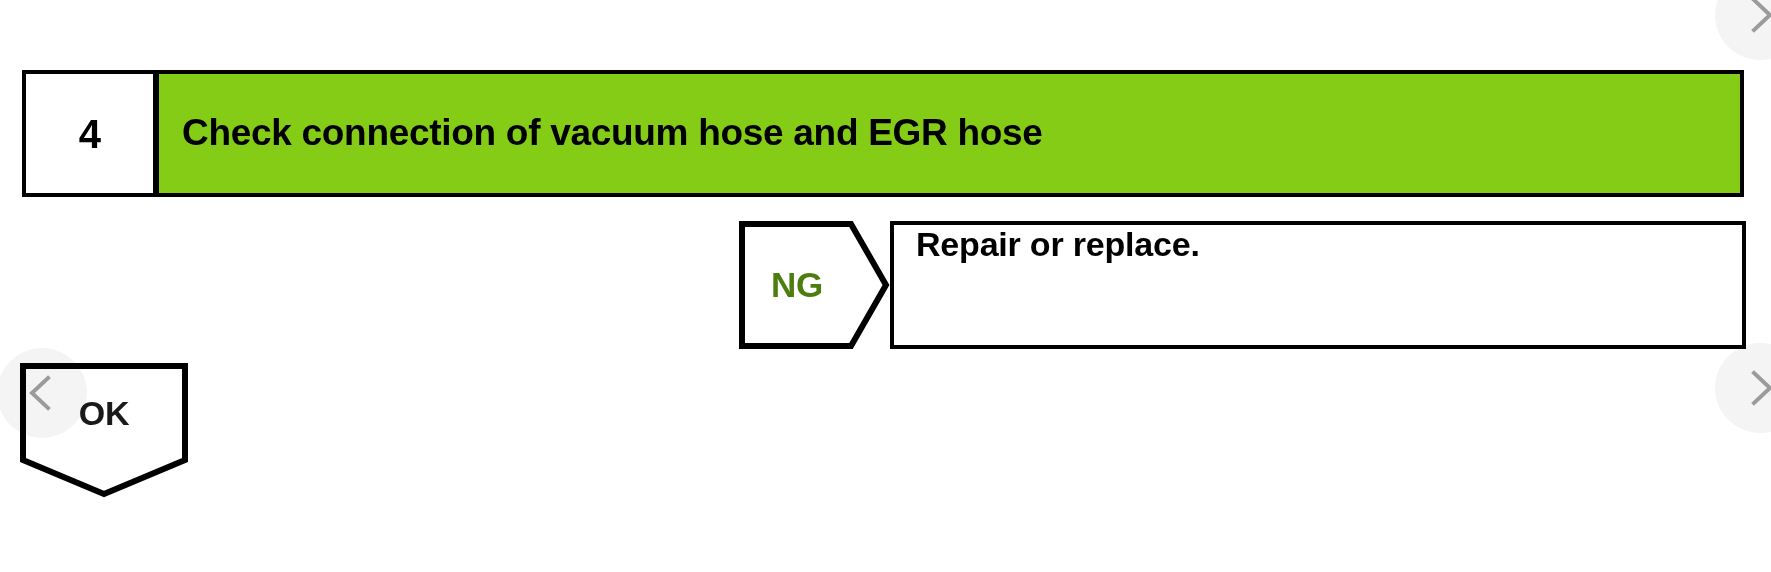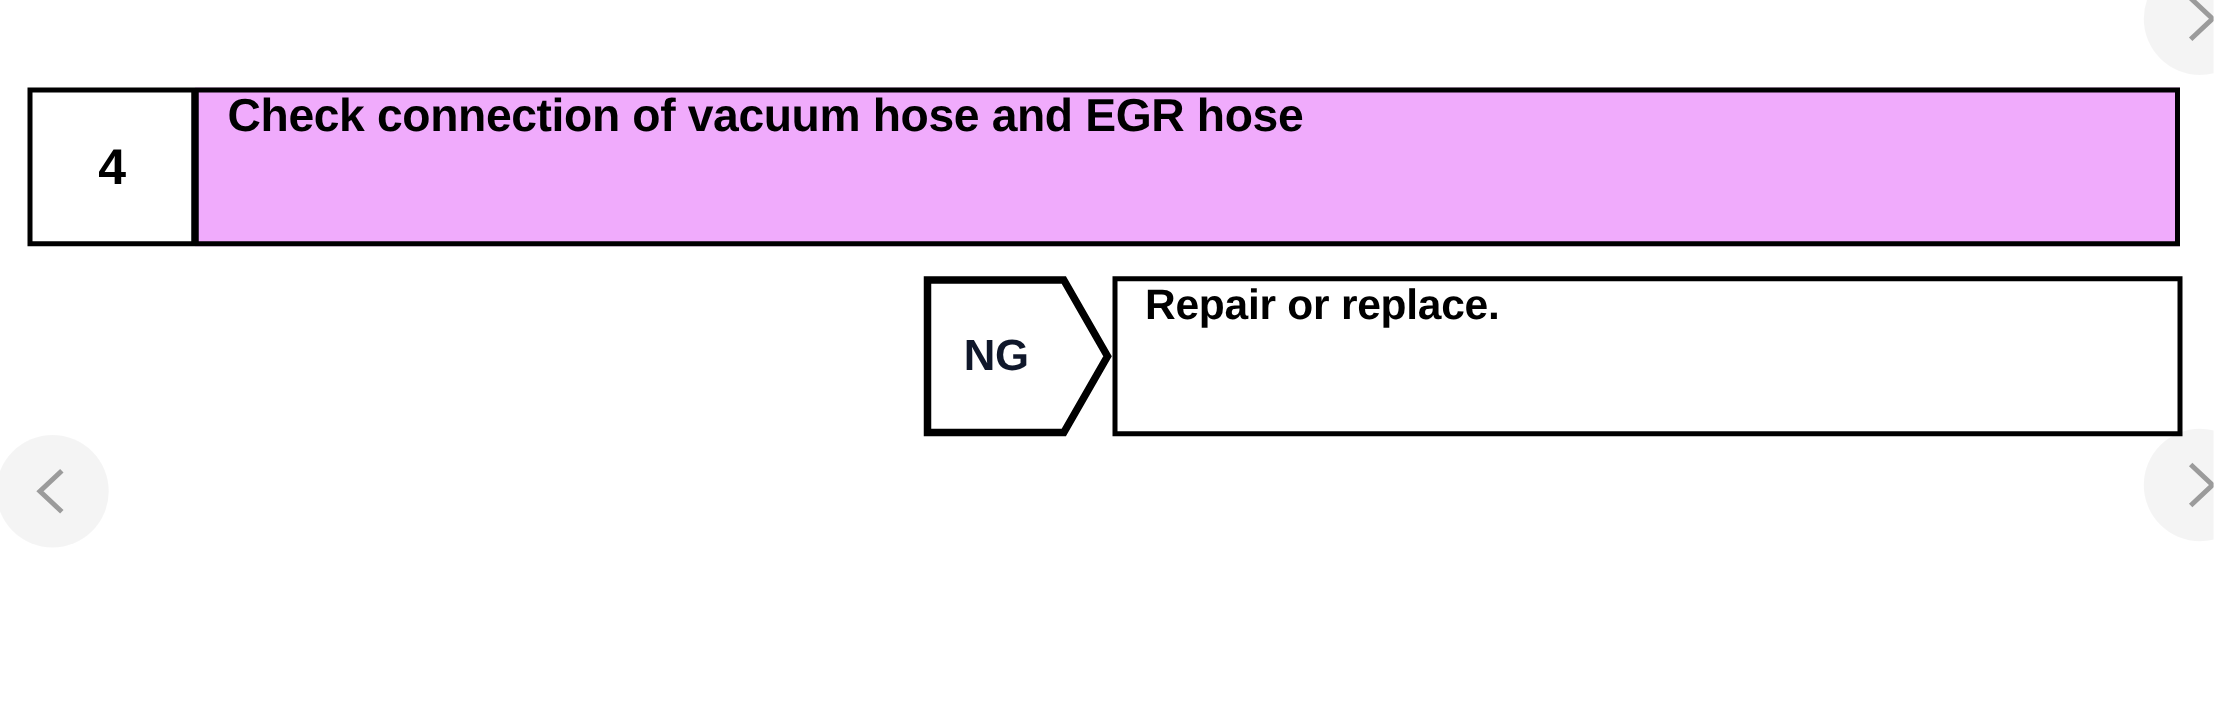--- a/index.html
+++ b/index.html
@@ -46,22 +46,22 @@
     color: #000000;
     line-height: 1;
     letter-spacing: -0.5px;
   }
   .step-desc-cell {
     flex: 1;
     box-sizing: border-box;
     border: 4px solid #000000;
     border-left-width: 3px;
     display: flex;
-    align-items: flex-start;
-    background: #f0abfc;
+    align-items: center;
+    background: #84cc16;
   }
   .step-desc-cell .desc {
     font-size: 37px;
     font-weight: bold;
     color: #000000;
     line-height: 1.05;
     padding-left: 23px;
     letter-spacing: -0.3px;
     white-space: nowrap;
   }
@@ -83,21 +83,21 @@
     position: absolute;
     left: 0;
     top: 0;
     width: 118px;
     height: 130px;
     display: flex;
     align-items: center;
     justify-content: center;
     font-size: 35px;
     font-weight: bold;
-    color: #0f172a;
+    color: #4d7c0f;
     letter-spacing: -0.3px;
     pointer-events: none;
   }
 
   
   .result-box {
     position: absolute;
     left: 890px;
     top: 221px;
     width: 856px;
@@ -179,20 +179,26 @@
     <svg viewBox="0 0 152 130" xmlns="http://www.w3.org/2000/svg">
       <polygon points="4,4 113,4 148,65 113,126 4,126" fill="#ffffff" stroke="#000000" stroke-width="6" stroke-linejoin="miter"></polygon>
     </svg>
     <span class="ng-label">NG</span>
   </div>
 
   <div class="result-box">
     <span class="result-text">Repair or replace.</span>
   </div>
 
+  <div class="ok-flag">
+    <svg viewBox="0 0 170 136" xmlns="http://www.w3.org/2000/svg">
+      <polygon points="4,3 166,3 166,97 85,131 4,97" fill="#ffffff" stroke="#000000" stroke-width="6" stroke-linejoin="miter"></polygon>
+    </svg>
+    <span class="ok-label">OK</span>
+  </div>
 
   <div class="nav-btn nav-prev">
     <svg width="44" height="44" viewBox="0 0 44 44" xmlns="http://www.w3.org/2000/svg">
       <polyline points="28,7 12,22 28,37" fill="none" stroke="#9b9b9b" stroke-width="4" stroke-linecap="square" stroke-linejoin="miter"></polyline>
     </svg>
   </div>
 
   <div class="nav-btn nav-next-top">
     <svg width="44" height="44" viewBox="0 0 44 44" xmlns="http://www.w3.org/2000/svg">
       <polyline points="16,7 32,22 16,37" fill="none" stroke="#9b9b9b" stroke-width="4" stroke-linecap="square" stroke-linejoin="miter"></polyline>

